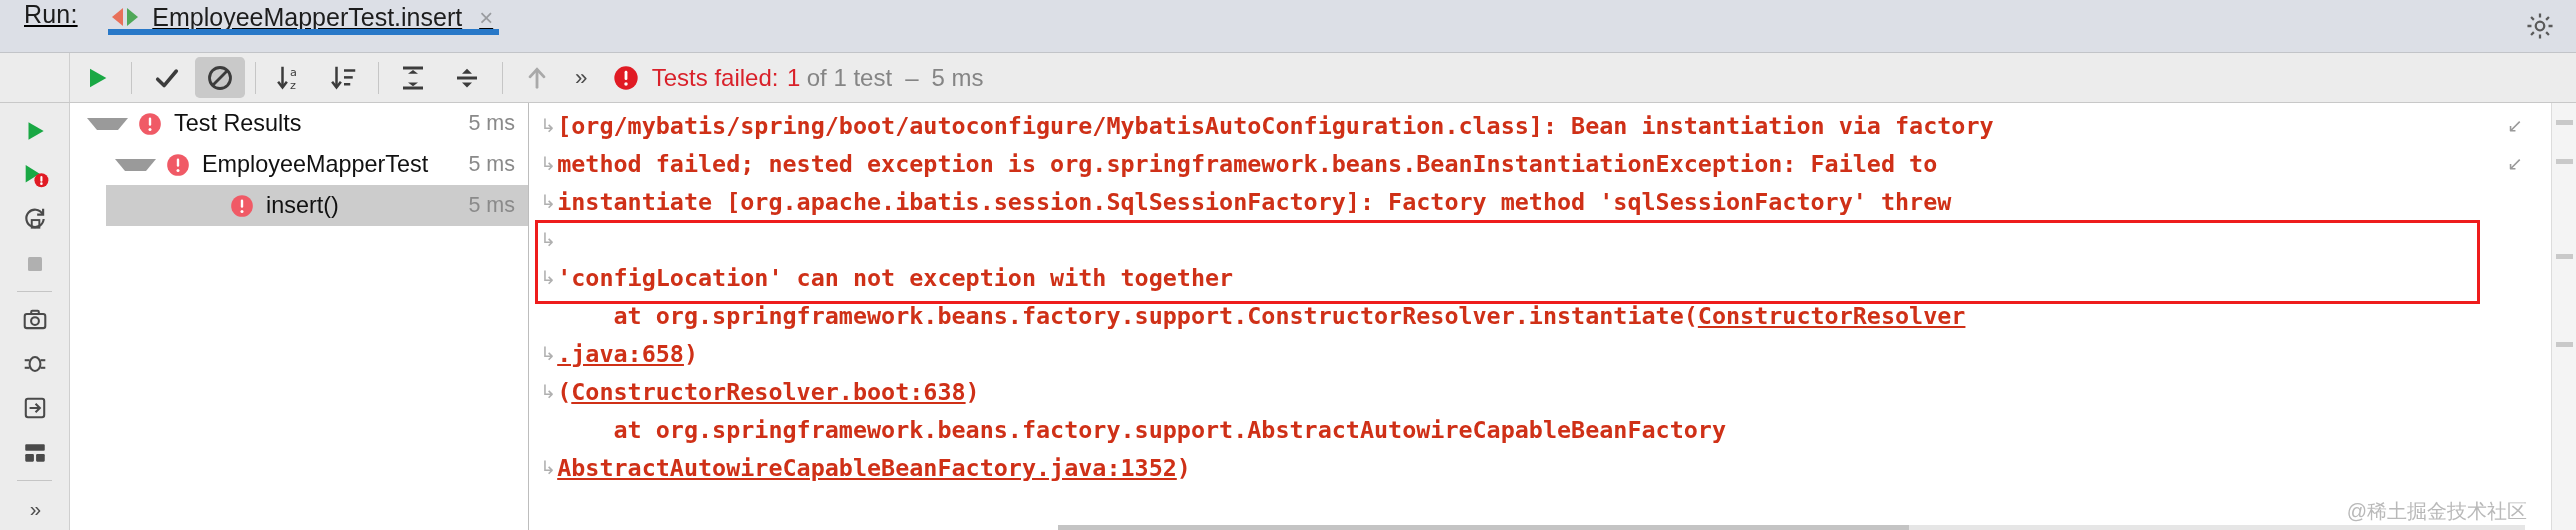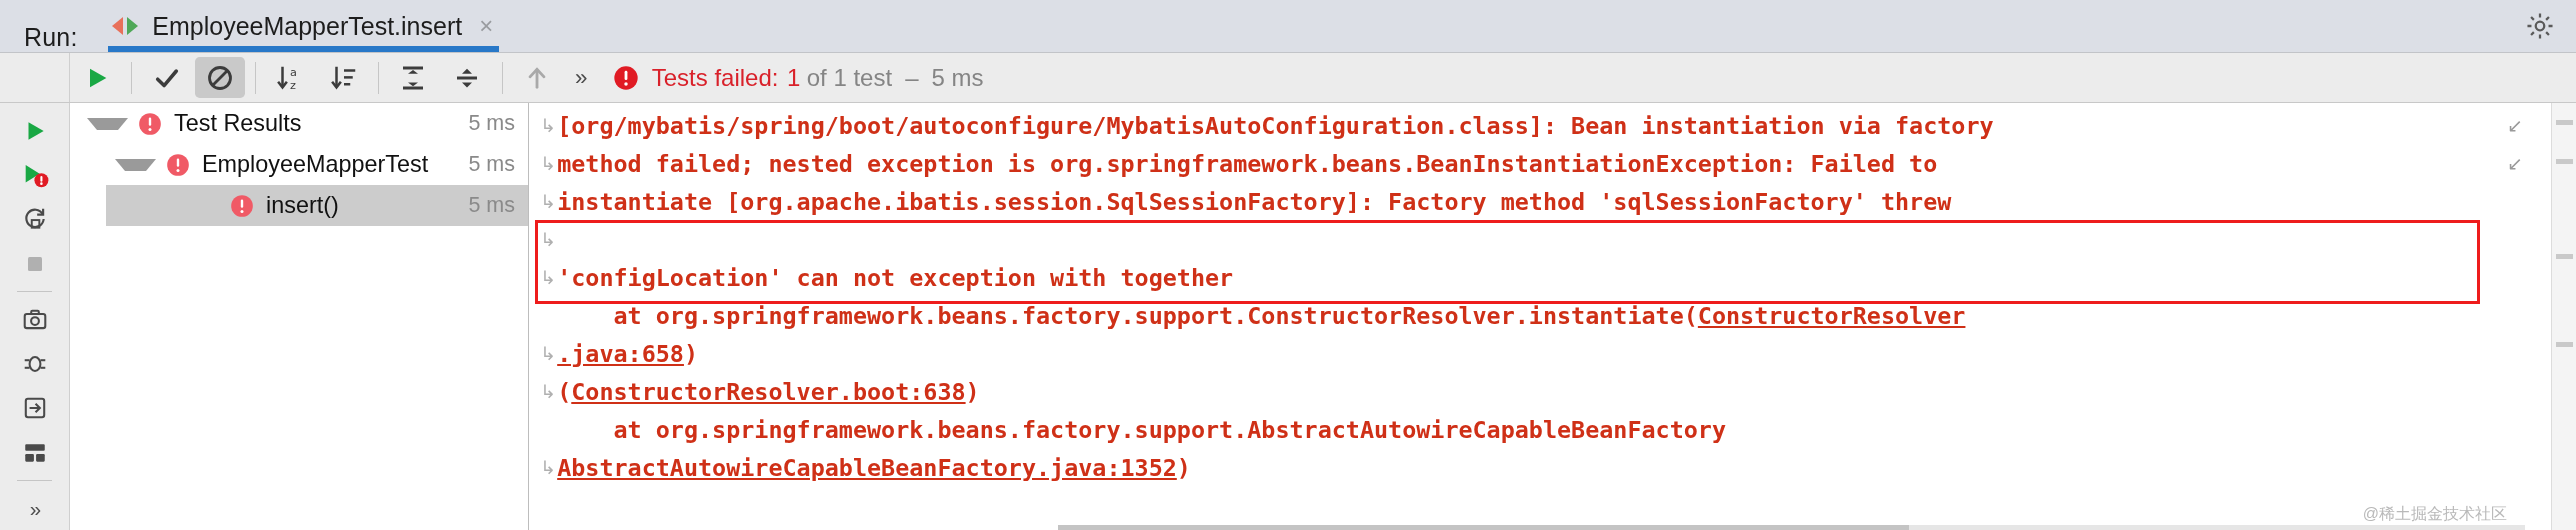--- a/index.html
+++ b/index.html
@@ -20,35 +20,36 @@
     background: #f2f2f2;
     display: flex;
     flex-direction: column;
   }
 
   
   .titlebar {
     height: 52px;
     background: #dcdfe6;
     display: flex;
-    align-items: flex-end;
+    align-items: flex-start;
     position: relative;
     flex: 0 0 52px;
     border-bottom: 0.9px solid #c2c4c8;
+    text-decoration: underline;
   }
   .run-label {
     font-size: 25px;
     color: #1d1d1d;
     margin-left: 24px;
     letter-spacing: 0.2px;
   }
   .tab {
     display: flex;
     align-items: center;
-    height: 52px;
+    height: 35px;
     margin-left: 30px;
     padding: 0 5.6px 0 3.7px;
     position: relative;
   }
   .tab-underline {
     position: absolute;
     left: 0;
     right: 0;
     bottom: 0;
     height: 5.6px;
@@ -300,23 +301,23 @@
   .marker {
     position: absolute;
     left: 3.7px;
     width: 17px;
     height: 4.7px;
     background: #c9c9c9;
   }
 
   .watermark {
     position: absolute;
-    right: 44px;
+    right: 24px;
     bottom: 5.6px;
-    font-size: 16px;
+    font-size: 20px;
     color: #b9b9b9;
     font-family: "Liberation Sans", sans-serif;
   }
   .hscroll {
     position: absolute;
     left: 529px;
     right: 26px;
     bottom: 0;
     height: 5.6px;
     background: #e6e6e6;

